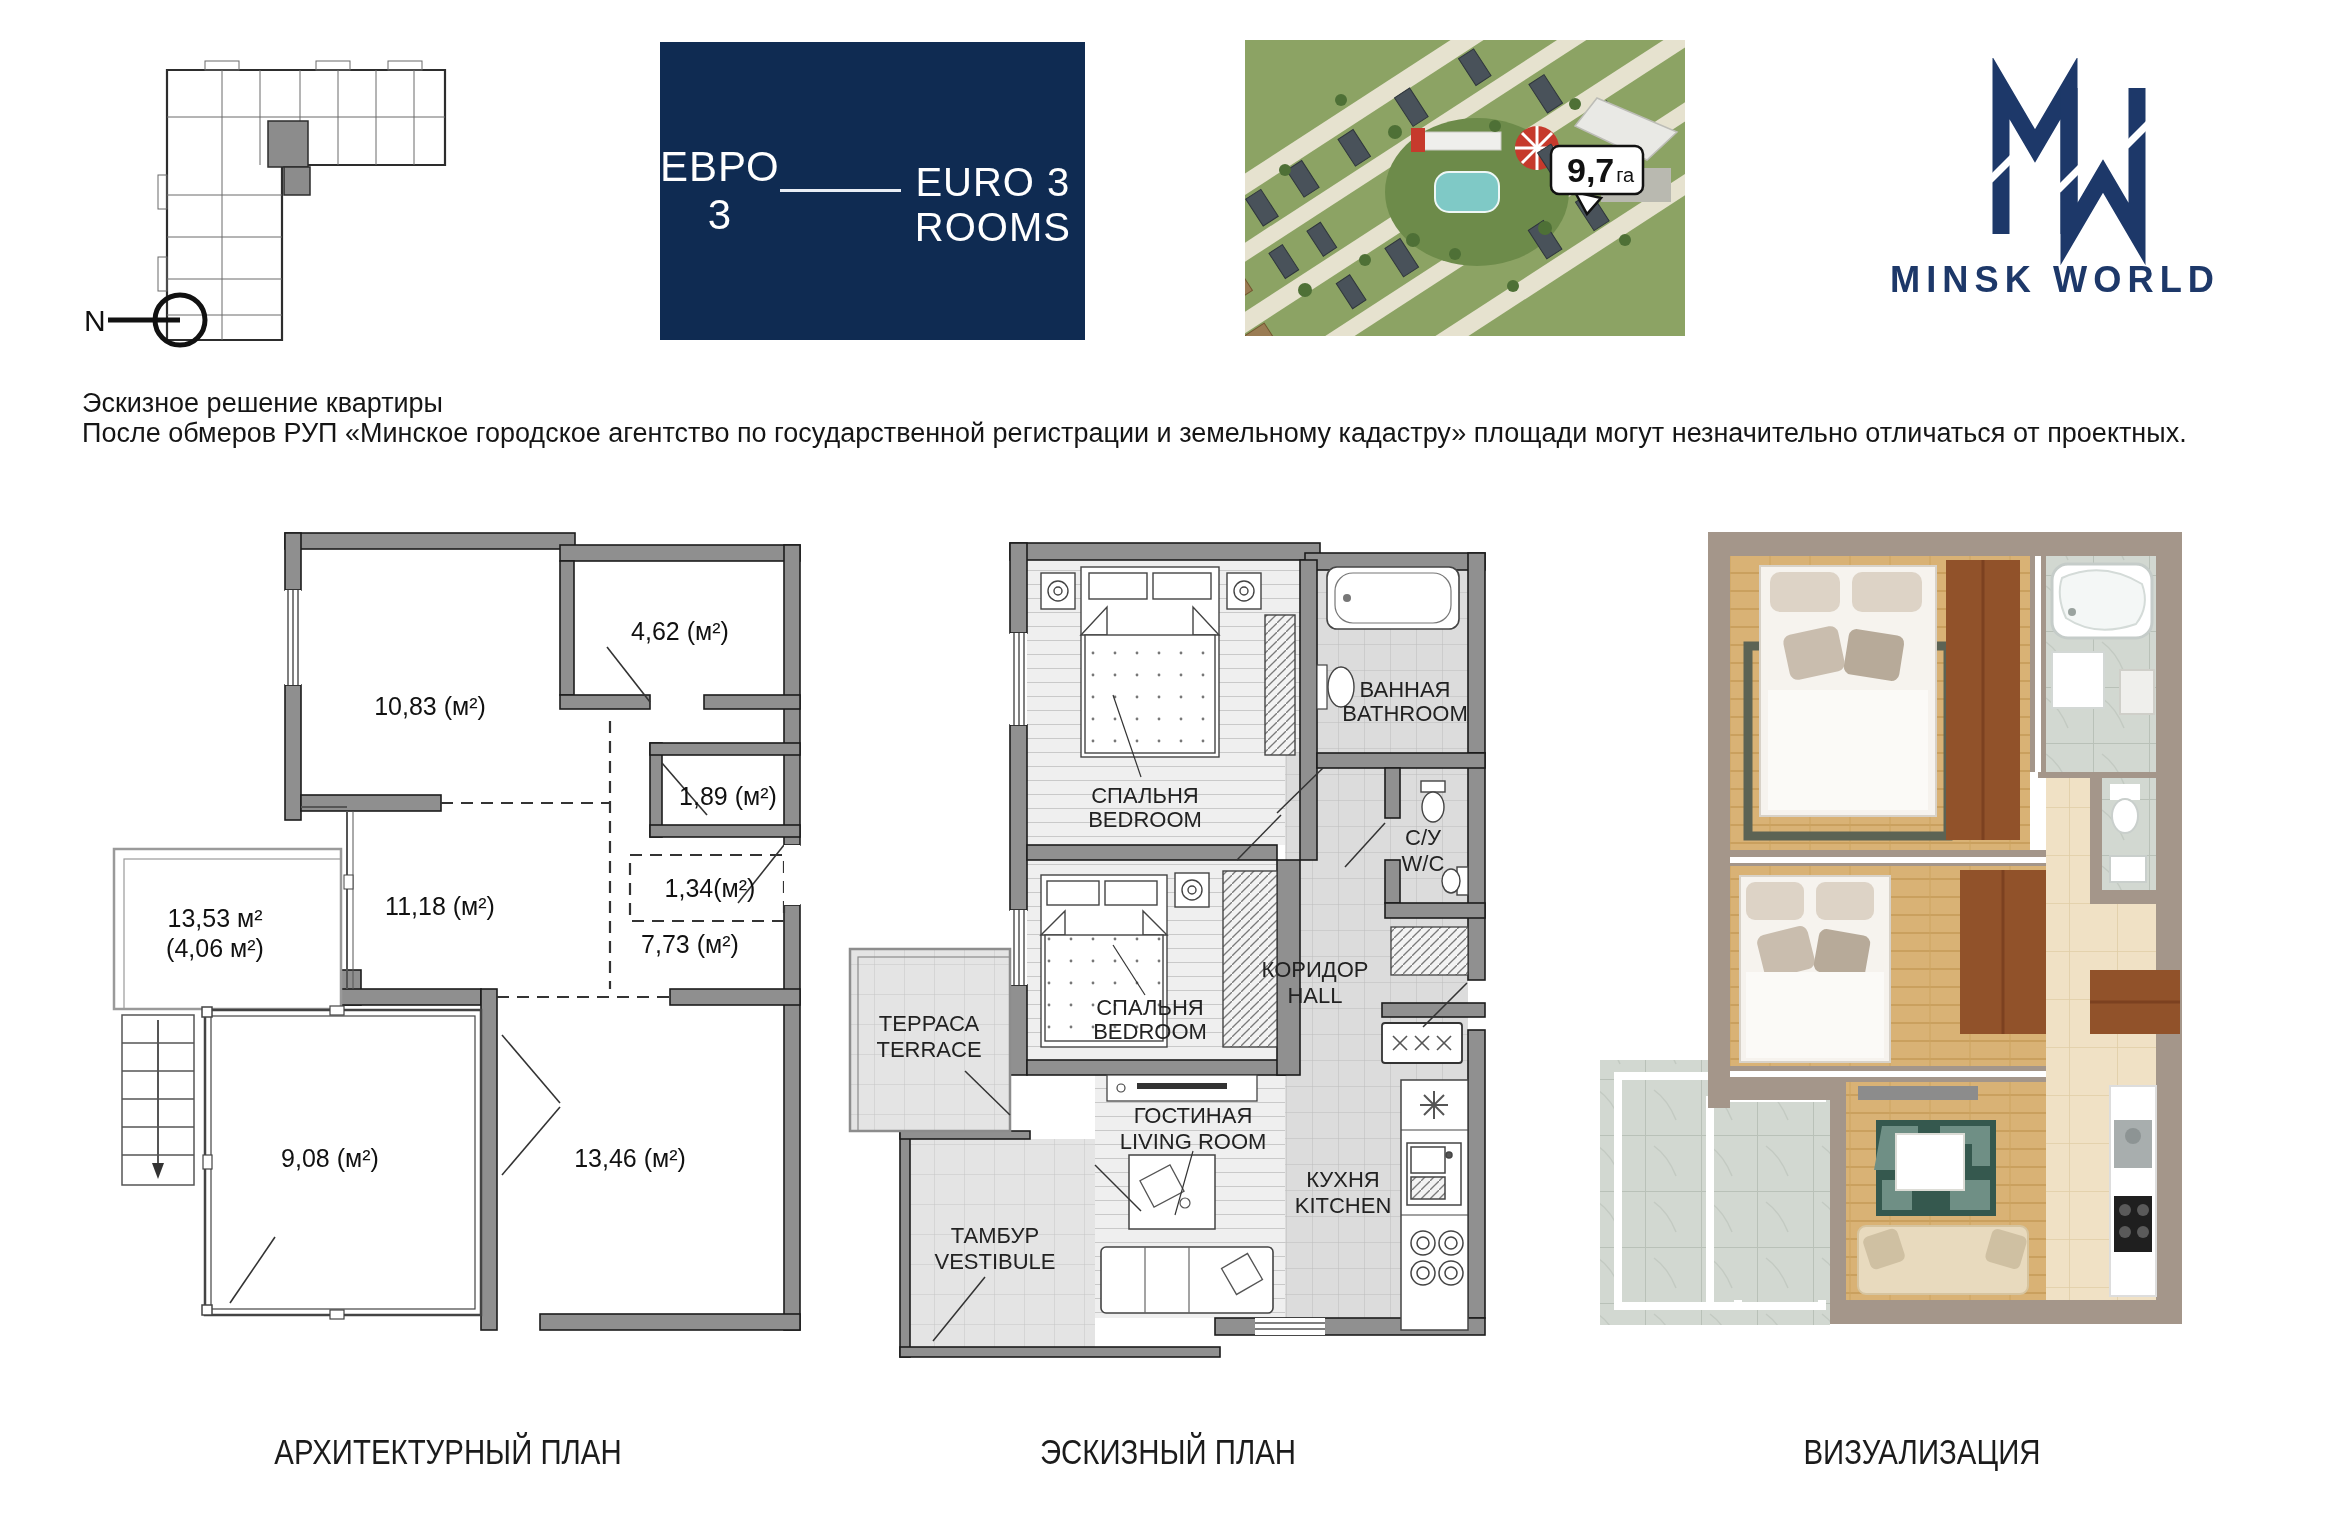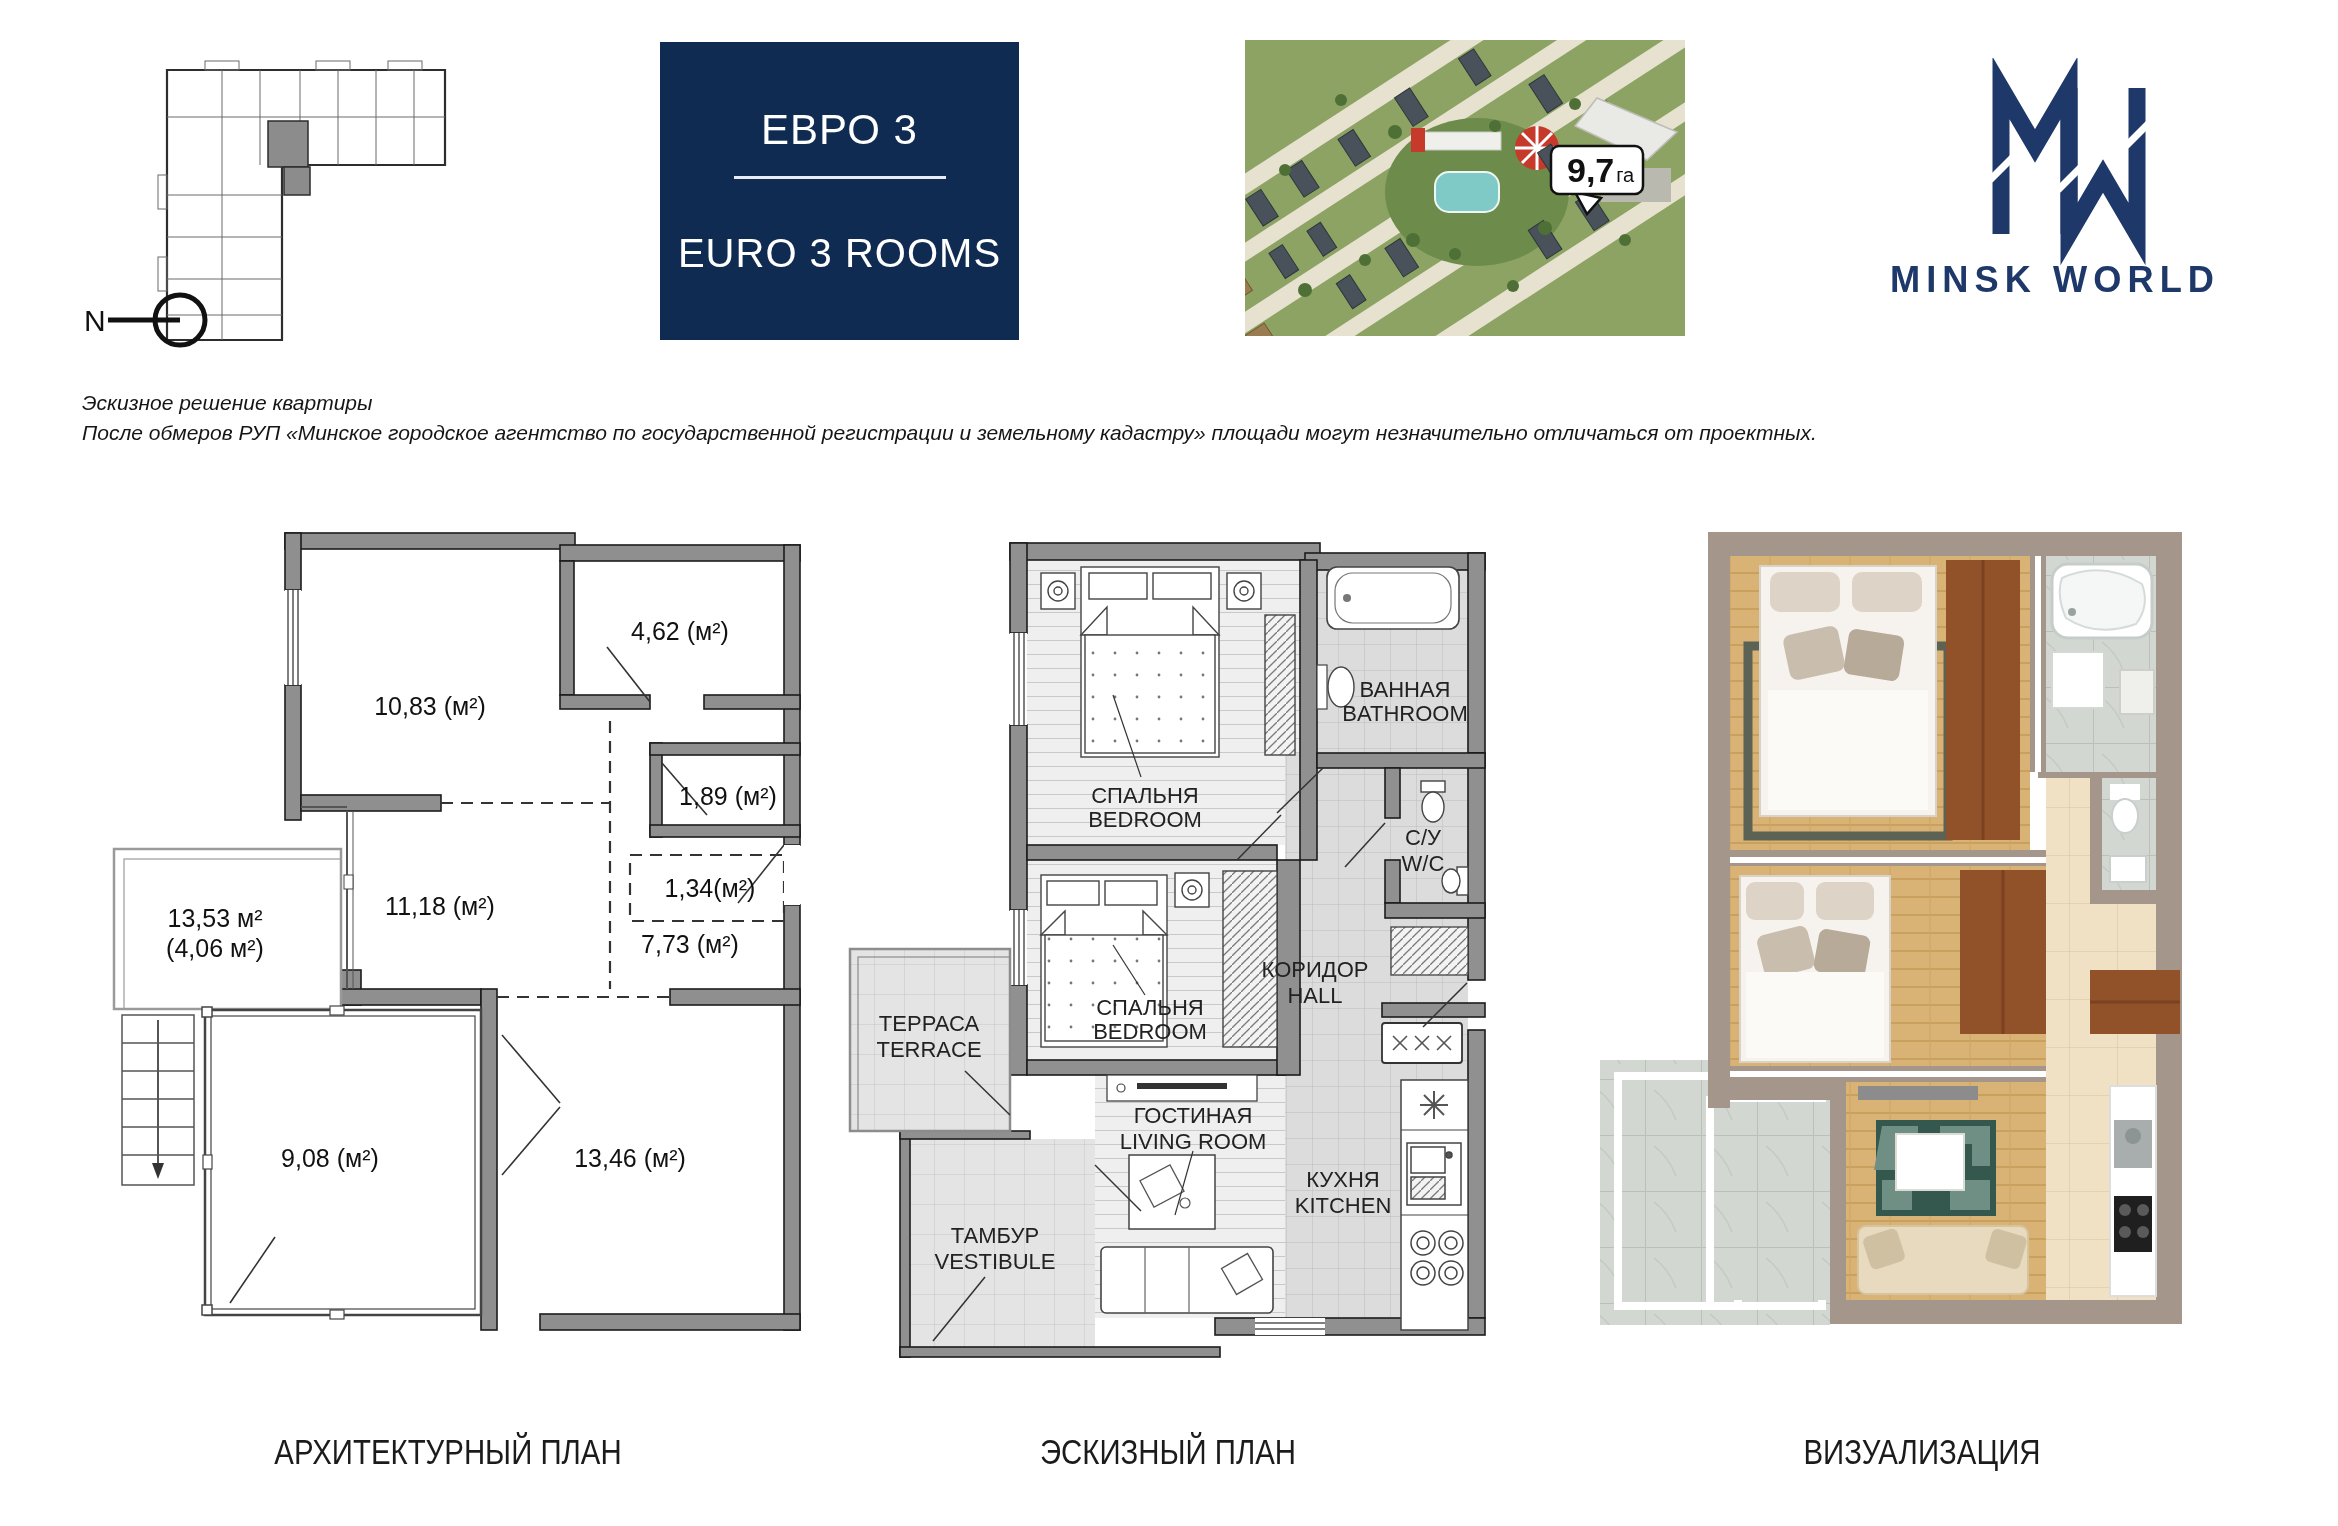--- a/index.html
+++ b/index.html
@@ -3,30 +3,30 @@
 <meta charset="utf-8">
 <style>
   html,body{margin:0;padding:0;}
   body{
     width:2338px;height:1526px;position:relative;background:#ffffff;
     font-family:"Liberation Sans", sans-serif;color:#111;overflow:hidden;
   }
   .abs{position:absolute;}
   
   .title-box{
-    left:660px;top:42px;width:359px;height:298px;background:#0f2b52;
-    display:flex;flex-direction:column;align-items:center;justify-content:center;
+    left:660px;top:42px;width:425px;height:298px;background:#0f2b52;
+    display:flex;flex-direction:row;align-items:center;justify-content:center;
     color:#fff;text-align:center;
   }
   .title-box .t1{font-size:42px;letter-spacing:1px;}
   .title-box .divider{width:212px;height:3px;background:#e8edf5;margin:22px 0 24px 0;}
   .title-box .t2{font-size:40px;letter-spacing:1px;margin-top:28px;}
   .logo-wrap{left:1872px;top:58px;width:366px;height:262px;text-decoration:underline;}
   
-  .disclaimer{left:82px;top:388px;width:2220px;font-size:21px;line-height:30px;color:#151515;font-style:italic;}
+  .disclaimer{left:82px;top:388px;width:2220px;font-size:27px;line-height:30px;color:#151515;}
   
   .caption{
     top:1432px;font-size:35px;color:#1b1b1b;white-space:nowrap;
     transform:translateX(-50%) scaleX(0.84);transform-origin:center;
   }
   .cap1{left:448px;} .cap2{left:1168px;} .cap3{left:1922px;}
   svg text{font-family:"Liberation Sans", sans-serif;}
   .arealbl{font-size:25px;fill:#111;}
   .roomlbl{font-size:22px;fill:#222;}
 </style>

